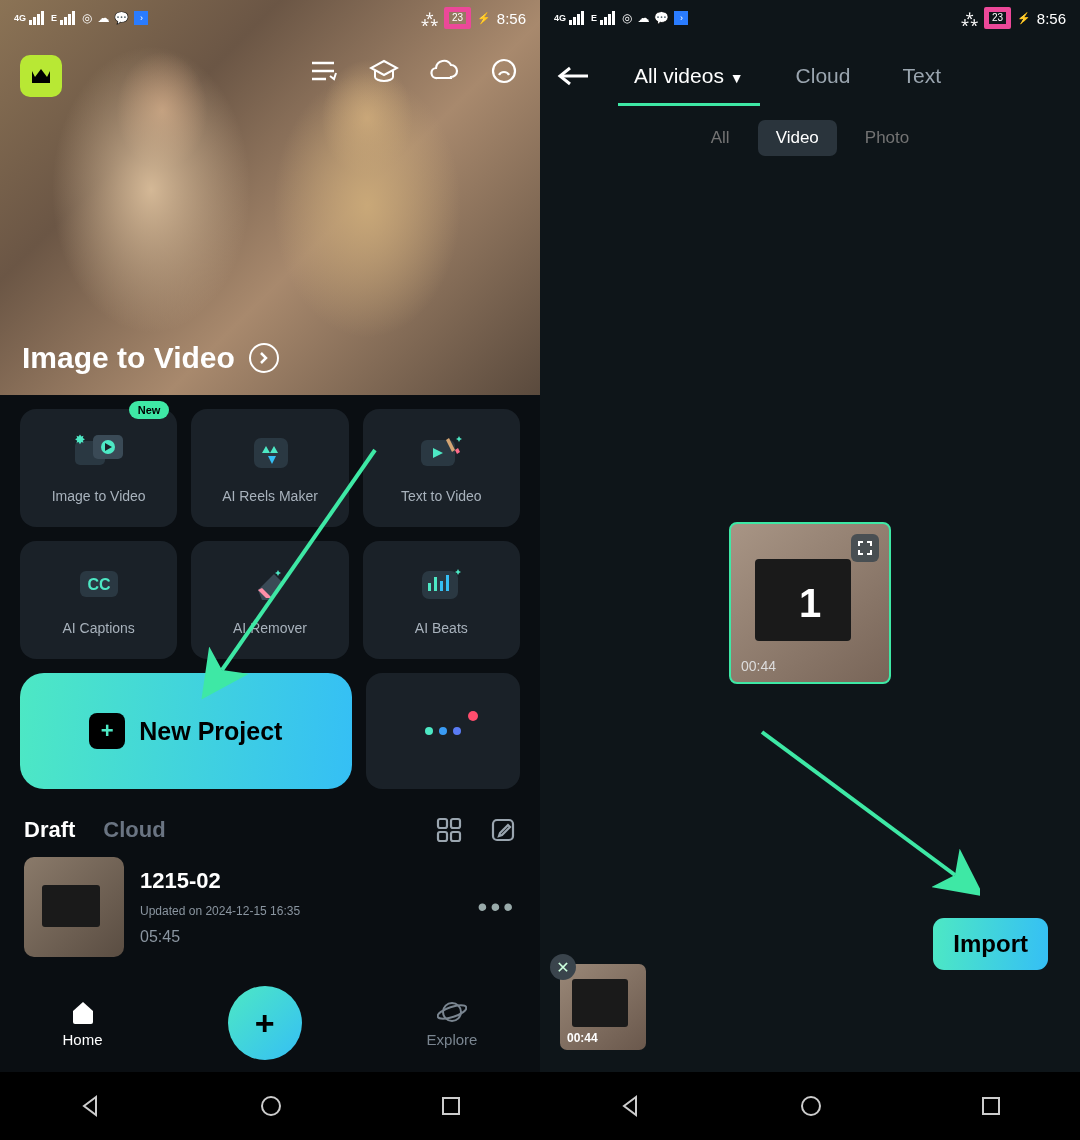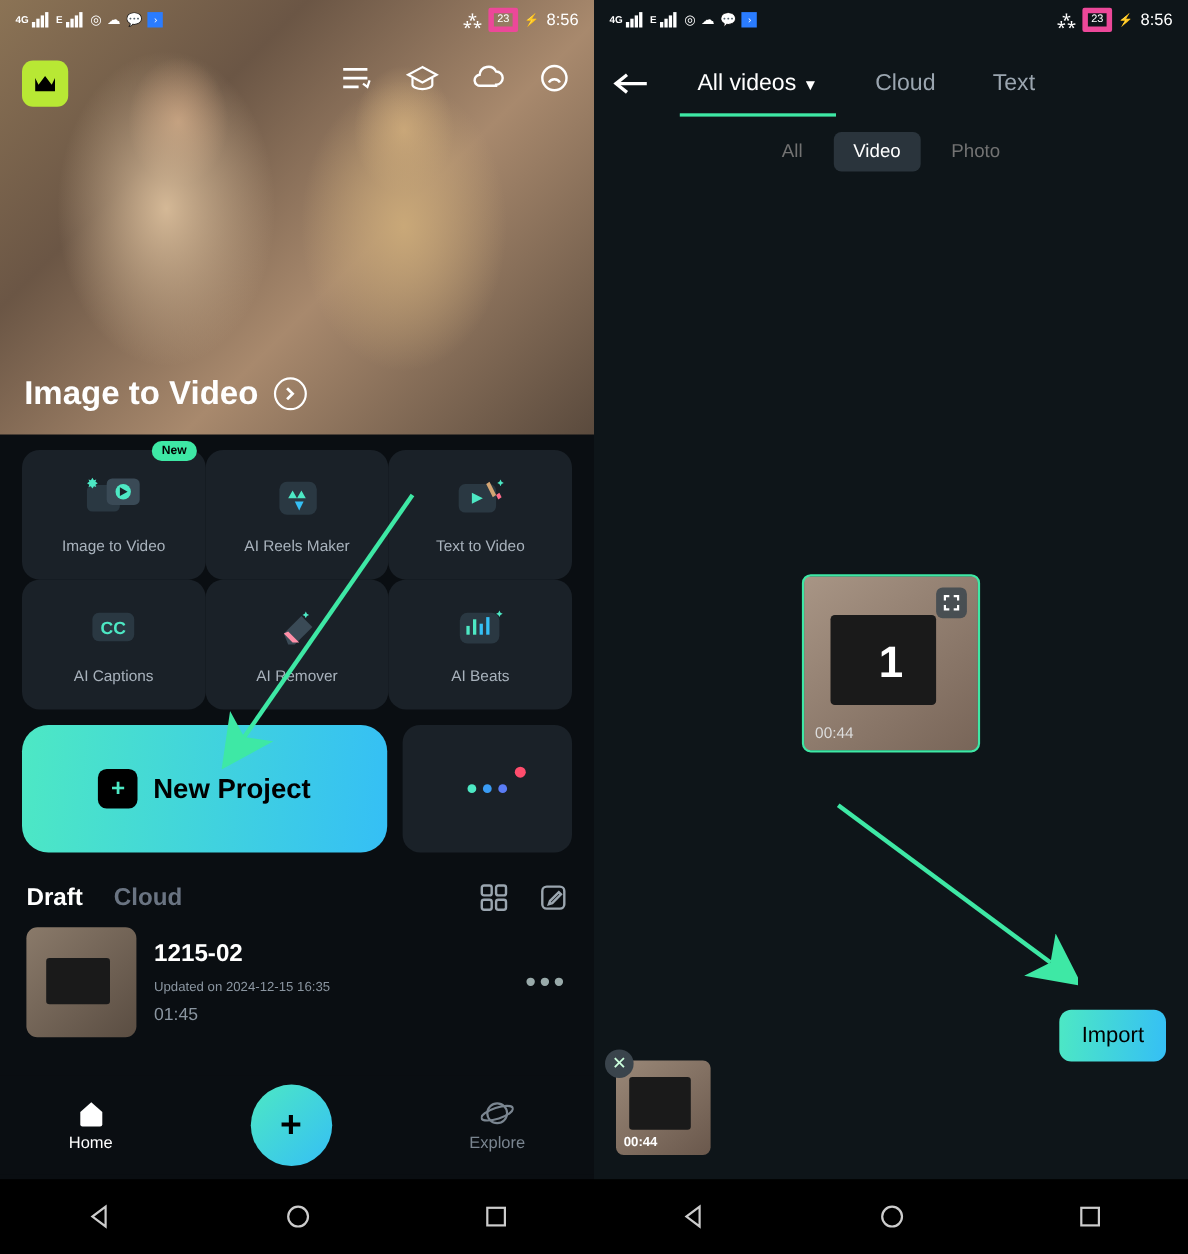--- a/index.html
+++ b/index.html
@@ -14,21 +14,21 @@
 .b1{height:5px}.b2{height:8px}.b3{height:11px}.b4{height:14px}
 .battery-box{border:5px solid #ec4899;border-radius:2px;padding:1px 3px;font-size:10px;line-height:1}
 .hero{width:540px;height:395px;position:relative;background:linear-gradient(135deg,#8b7355 0%,#6b5645 30%,#a8896d 60%,#5a4a3d 100%);overflow:hidden}
 .hero::before{content:'';position:absolute;inset:0;background:radial-gradient(ellipse 180px 260px at 28% 48%,#d4b896 0%,transparent 55%),radial-gradient(ellipse 170px 240px at 68% 52%,#c9a878 0%,transparent 55%),radial-gradient(ellipse 70px 90px at 30% 28%,#b89070 0%,transparent 65%),radial-gradient(ellipse 70px 90px at 68% 30%,#c9a679 0%,transparent 65%)}
 .crown{position:absolute;top:55px;left:20px;width:42px;height:42px;background:#b8e834;border-radius:10px;display:flex;align-items:center;justify-content:center;z-index:5}
 .top-icons{position:absolute;top:55px;right:20px;display:flex;gap:28px;z-index:5}
 .top-icon{width:32px;height:32px;display:flex;align-items:center;justify-content:center}
 .hero-title{position:absolute;bottom:20px;left:22px;display:flex;align-items:center;gap:14px;z-index:5}
 .hero-title span{color:#fff;font-size:30px;font-weight:700}
 .circle-arrow{width:30px;height:30px;border:2.5px solid #fff;border-radius:50%;display:flex;align-items:center;justify-content:center}
-.tools-grid{display:grid;grid-template-columns:repeat(3,1fr);padding:14px 20px 0}
+.tools-grid{display:grid;grid-template-columns:repeat(3,1fr);gap:14px;padding:14px 20px 0}
 .tool-tile{background:#1a2128;border-radius:16px;height:118px;display:flex;flex-direction:column;align-items:center;justify-content:center;gap:16px;position:relative}
 .tool-icon{width:56px;height:40px;display:flex;align-items:center;justify-content:center;position:relative}
 .tool-label{color:#a8b2bc;font-size:14px}
 .badge-new{position:absolute;top:-8px;right:8px;background:#3ee8a5;color:#000;font-size:11px;font-weight:700;padding:3px 9px;border-radius:10px}
 .new-project-row{display:grid;grid-template-columns:2.15fr 1fr;gap:14px;padding:14px 20px 0}
 .new-project-btn{background:linear-gradient(95deg,#4de8c4 0%,#35bff5 100%);border-radius:24px;height:116px;display:flex;align-items:center;justify-content:center;gap:14px;color:#000;font-size:25px;font-weight:700}
 .plus-box{width:36px;height:36px;background:#000;border-radius:8px;display:flex;align-items:center;justify-content:center;color:#4de8c4;font-size:22px;font-weight:900}
 .more-tile{background:#1a2128;border-radius:16px;display:flex;align-items:center;justify-content:center;position:relative}
 .dots{display:flex;gap:6px}
 .dot{width:8px;height:8px;border-radius:50%}
@@ -65,21 +65,21 @@
 .vid-tile{width:162px;height:162px;border:2.5px solid #3ee8a5;border-radius:8px;background:linear-gradient(140deg,#a89585,#786558);position:relative}
 .vid-tile::after{content:'';position:absolute;top:35px;left:24px;width:96px;height:82px;background:#1a1a1a;border-radius:4px}
 .vid-num{position:absolute;top:50%;left:50%;transform:translate(-50%,-50%);color:#fff;font-size:40px;font-weight:800;z-index:2}
 .vid-dur{position:absolute;bottom:8px;left:10px;color:#ddd;font-size:14px;z-index:2}
 .vid-expand{position:absolute;top:10px;right:10px;width:28px;height:28px;background:rgba(60,70,78,.85);border-radius:6px;display:flex;align-items:center;justify-content:center;z-index:2}
 .selected-tray{position:absolute;bottom:72px;left:0;right:0;height:200px;background:linear-gradient(to top,#0e1519 75%,rgba(14,21,25,0));border-top-left-radius:32px;padding:58px 20px 18px;display:flex;align-items:flex-end;justify-content:space-between}
 .sel-thumb{width:86px;height:86px;background:linear-gradient(140deg,#9a8878,#6a584c);border-radius:7px;position:relative}
 .sel-thumb::after{content:'';position:absolute;top:15px;left:12px;width:56px;height:48px;background:#1a1a1a;border-radius:3px}
 .sel-close{position:absolute;top:-10px;left:-10px;width:26px;height:26px;background:#3a444c;border-radius:50%;display:flex;align-items:center;justify-content:center;color:#cfd;font-size:16px}
 .sel-dur{position:absolute;bottom:5px;left:7px;color:#fff;font-size:12px;font-weight:600}
-.import-btn{background:linear-gradient(95deg,#4de8c4 0%,#35bff5 100%);color:#000;font-size:20px;font-weight:400;padding:12px 20px;border-radius:11px;align-self:center;position:absolute;right:20px;top:50px}
+.import-btn{background:linear-gradient(95deg,#4de8c4 0%,#35bff5 100%);color:#000;font-size:24px;font-weight:700;padding:12px 20px;border-radius:11px;align-self:center;position:absolute;right:32px;top:50px}
 .arrow-annot{position:absolute;pointer-events:none;z-index:20}
 svg{display:block}
 </style>
 </head>
 <body>
 
 <div class="screens">
 
 <div class="screen">
   <div class="status-bar">
@@ -260,21 +260,21 @@
             </svg>
           </span>
     </div>
   </div>
 
   <div class="draft-item">
     <div class="draft-thumb"></div>
     <div class="draft-info">
       <span class="draft-title">1215-02</span>
       <span class="draft-sub">Updated on 2024-12-15 16:35</span>
-      <span class="draft-dur">01:45</span>
+      <span class="draft-dur">05:45</span>
     </div>
     <span class="draft-more">•••</span>
   </div>
 
   <div class="bottom-nav">
     <div class="nav-item">
       <svg width="28" height="26">
             <path d="M4 12L14 3l10 9v11a2 2 0 01-2 2H6a2 2 0 01-2-2z" fill="#fff"></path>
           </svg>
       <span>Home</span>

